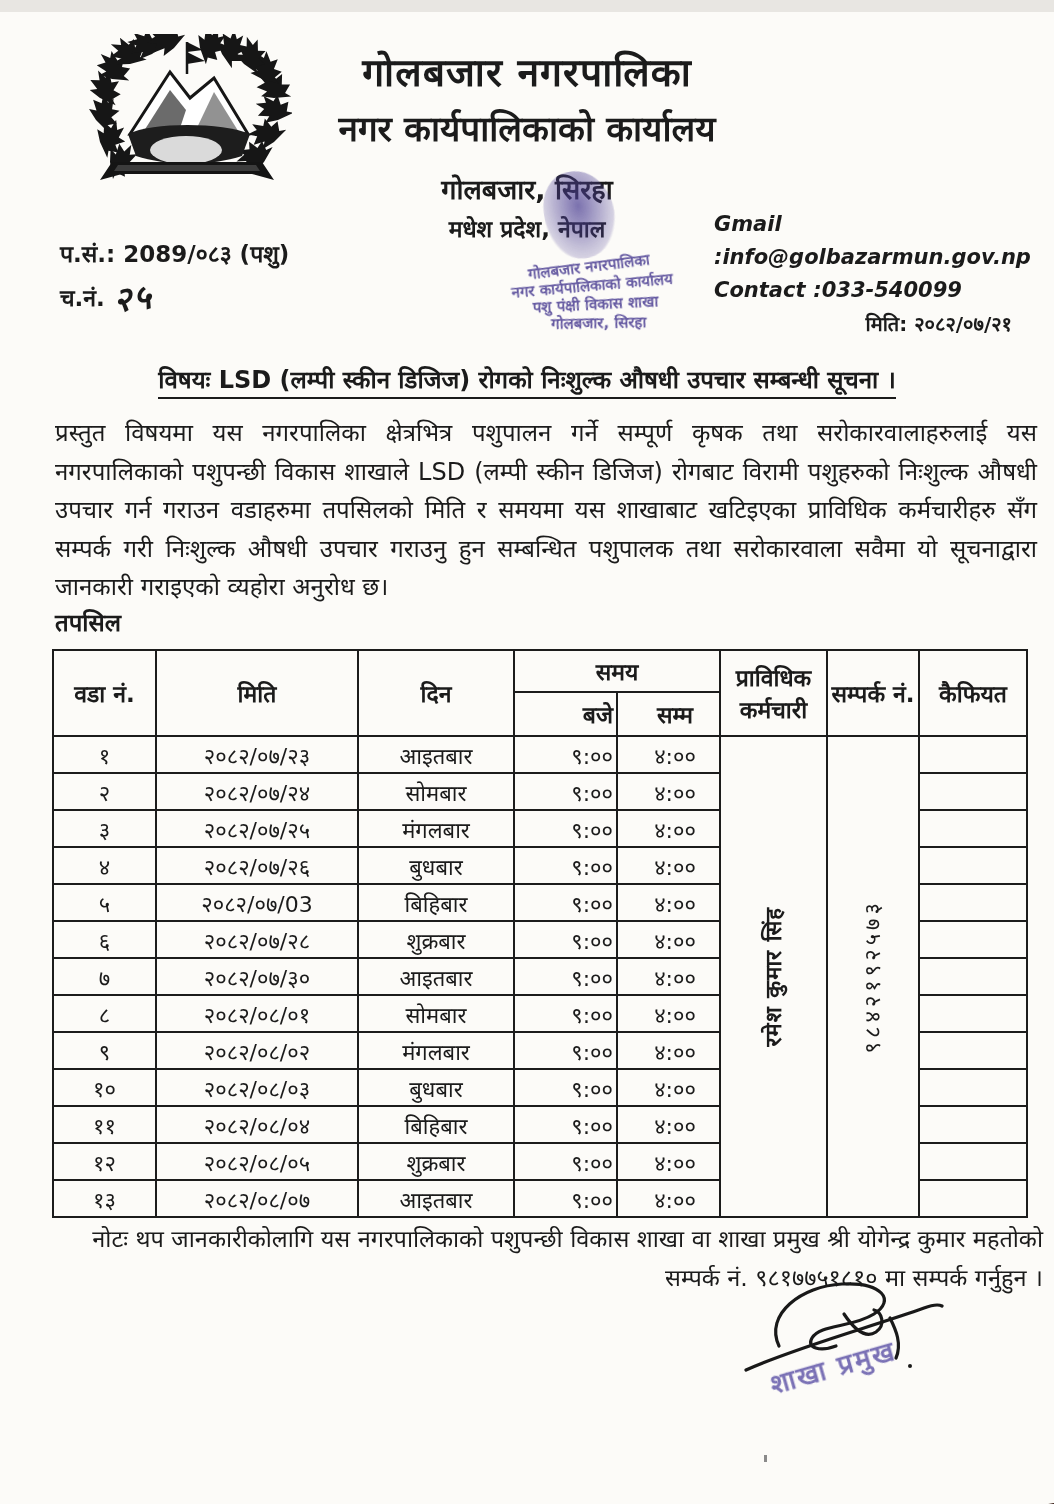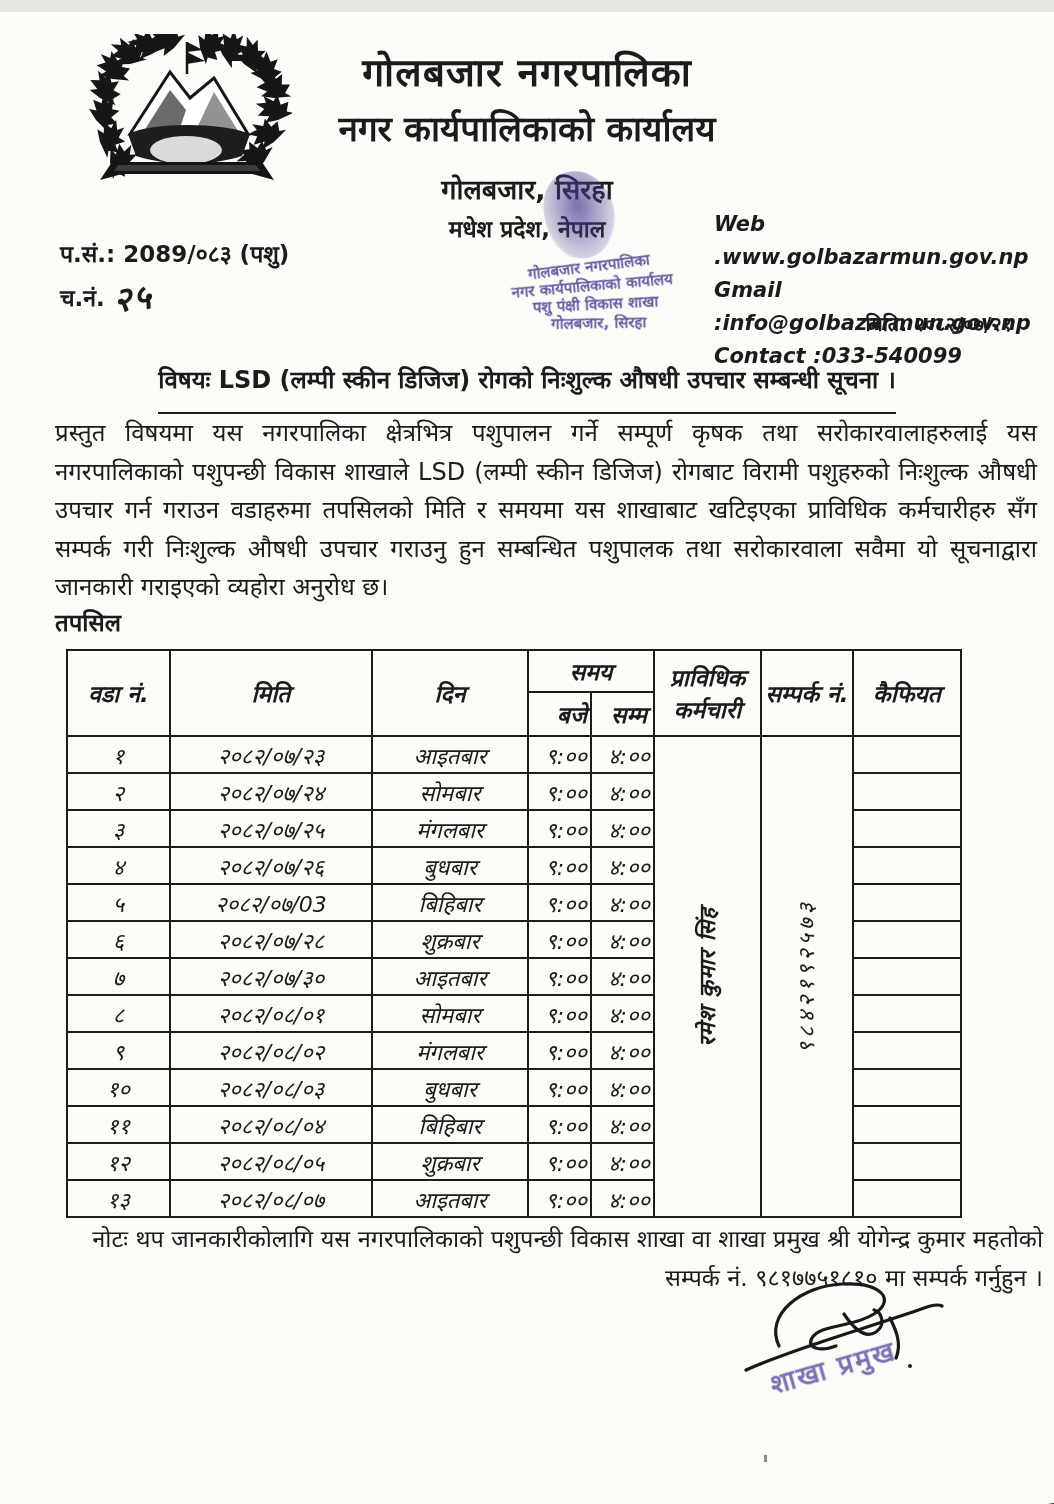--- a/index.html
+++ b/index.html
@@ -34,28 +34,28 @@
     font-family:"DejaVu Serif", serif;
   }
   .contactblk{position:absolute; left:714px; top:196px; font-size:21px; font-style:italic; font-weight:bold; line-height:33px;}
   .contactblk .lbl{display:inline-block; width:92px;}
   .dateline{position:absolute; right:42px; top:298px; font-size:20px; font-weight:bold;}
   
   .subject{
     position:absolute; left:0; width:100%; top:350px; text-align:center;
     font-size:24px; font-weight:bold;
   }
-  .subject span{border-bottom:2.5px solid #1b1b1b; padding-bottom:18px;}
+  .subject span{border-bottom:2.5px solid #1b1b1b; padding-bottom:3px;}
   .body-par{
     position:absolute; left:55px; top:402px; width:982px;
     font-size:24px; line-height:38.5px; text-align:justify;
   }
   .tapasil{position:absolute; left:55px; top:593px; font-size:24px; font-weight:600;font-family:Liberation Mono, monospace;}
   
-  .tblwrap{position:absolute; left:66px; top:637px; width:896px;font-style:italic;}
+  .tblwrap{position:absolute; left:52px; top:637px; width:976px;}
   table{border-collapse:collapse; width:100%; table-layout:fixed;}
   th,td{border:2px solid #1c1c1c; padding:0 3px; text-align:center; font-size:22px; overflow:hidden;}
   th{font-weight:bold; font-size:23px;}
   thead tr:nth-child(1) th{height:40px;}
   thead tr:nth-child(2) th{height:42px;}
   tbody td{height:35px;}
   .c-ward{width:95px;}.c-date{width:194px;}.c-day{width:148px;}
   .c-from{width:120px;text-align:right;}.c-to{width:122px;padding-left:16px;}
   .c-tech{width:99px;}.c-cont{width:84px;}.c-rem{width:100px;}
   .vert{
@@ -148,24 +148,20 @@
       <span>प.सं.:</span>
       <span>2089/०८३ (पशु)</span>
     </div>
     <div>
       <span>च.नं.</span>
       <span class="chalani-no">२५</span>
     </div>
   </div>
 
   <div class="contactblk">
-    <div>
-      <span class="lbl">Web</span>
-      <span>.www.golbazarmun.gov.np</span>
-    </div>
     <div>
       <span class="lbl">Gmail</span>
       <span>:info@golbazarmun.gov.np</span>
     </div>
     <div>
       <span class="lbl">Contact</span>
       <span>:033-540099</span>
     </div>
   </div>
 

